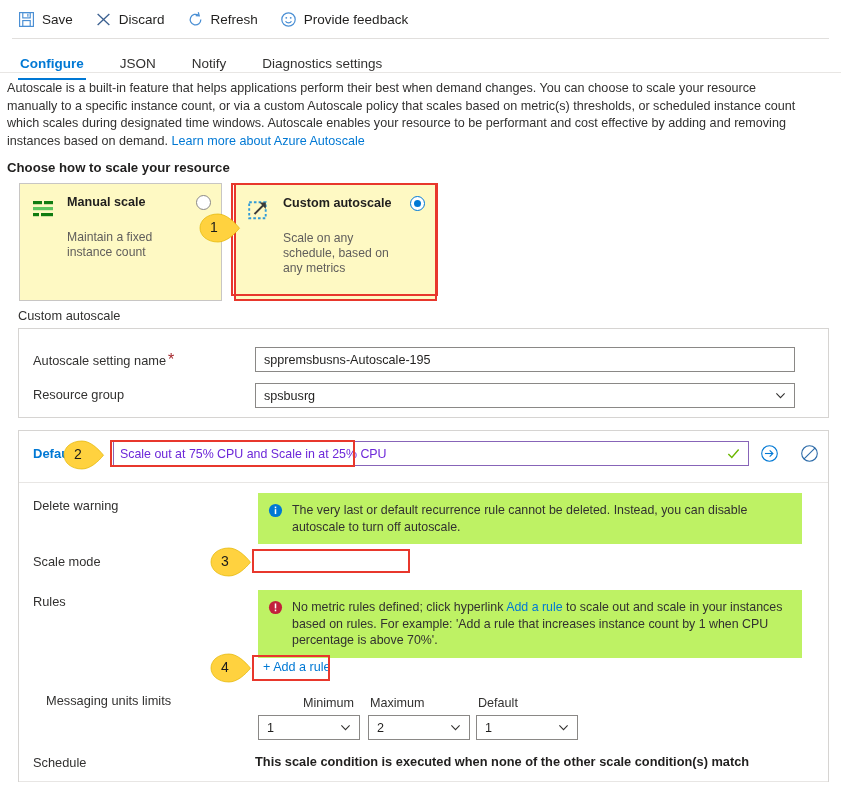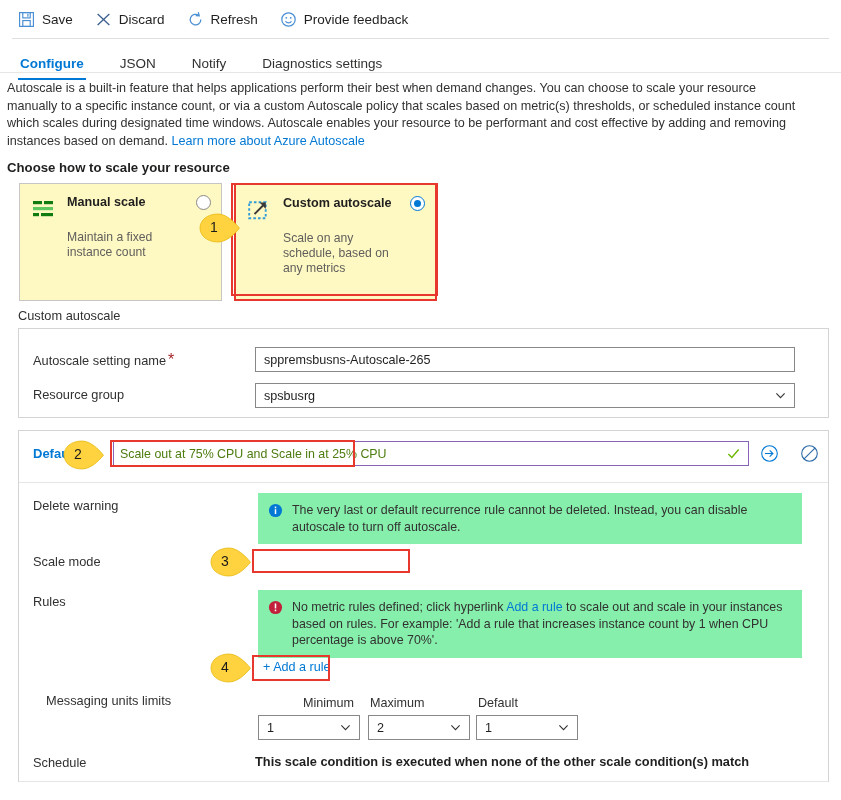--- a/index.html
+++ b/index.html
@@ -137,36 +137,36 @@
   
   .cond-title {
     position: absolute; left: 33px; top: 446px;
     font-size: 13px; font-weight: bold; color: #0078d4;
   }
   .cond-input {
     position: absolute; left: 113px; top: 441px;
     width: 636px; height: 25px;
     border: 1px solid #8764b8; background: #fff;
     display: flex; align-items: center; padding: 0 6px;
-    font-size: 12.4px; color: #4d7c0f;
+    font-size: 12.4px; color: #6d28d9;
   }
   .cond-check {
     position: absolute; right: 7px; top: 4px;
     width: 15px; height: 15px;
   }
   .icon-btn { position: absolute; width: 19px; height: 19px; cursor: pointer; }
   .cond-divider {
     position: absolute; left: 19px; top: 482px;
     width: 809px; height: 1px; background: #e8e6e4;
   }
 
   
   .banner {
     position: absolute;
-    background: #86efac;
+    background: #bef264;
     display: flex; gap: 9px;
     padding: 9px 12px 9px 10px;
     font-size: 12.4px; line-height: 16.5px; color: #323130;
   }
   .banner .bic { flex: 0 0 15px; width: 15px; height: 15px; margin-top: 1px; }
   .banner a { color: #0078d4; text-decoration: none; }
 
   
   .rmode { display: flex; align-items: center; gap: 7px; cursor: pointer; }
   .rmode .rc {
@@ -318,21 +318,21 @@
   </div>
 
   <div class="ca-label">Custom autoscale</div>
   <div class="panel" id="panel-settings"></div>
 
   <div class="frow" style="left:33px; top:351px;">
     <span class="flabel">Autoscale setting name</span>
       <span class="req">*</span>
   </div>
   <div class="tbox" style="position:absolute; left:255px; top:347px; width:540px;">
-    <span>sppremsbusns-Autoscale-265</span>
+    <span>sppremsbusns-Autoscale-195</span>
   </div>
 
   <div class="frow" style="left:33px; top:387px;">
     <span class="flabel">Resource group</span>
   </div>
   <div class="sel" style="position:absolute; left:255px; top:383px; width:540px;">
     <span>spsbusrg</span>
     <svg class="chev" viewBox="0 0 12 12">
       <polyline points="1.5,3.8 6,8.4 10.5,3.8" fill="none" stroke="#323130" stroke-width="1.15"></polyline>
     </svg>

